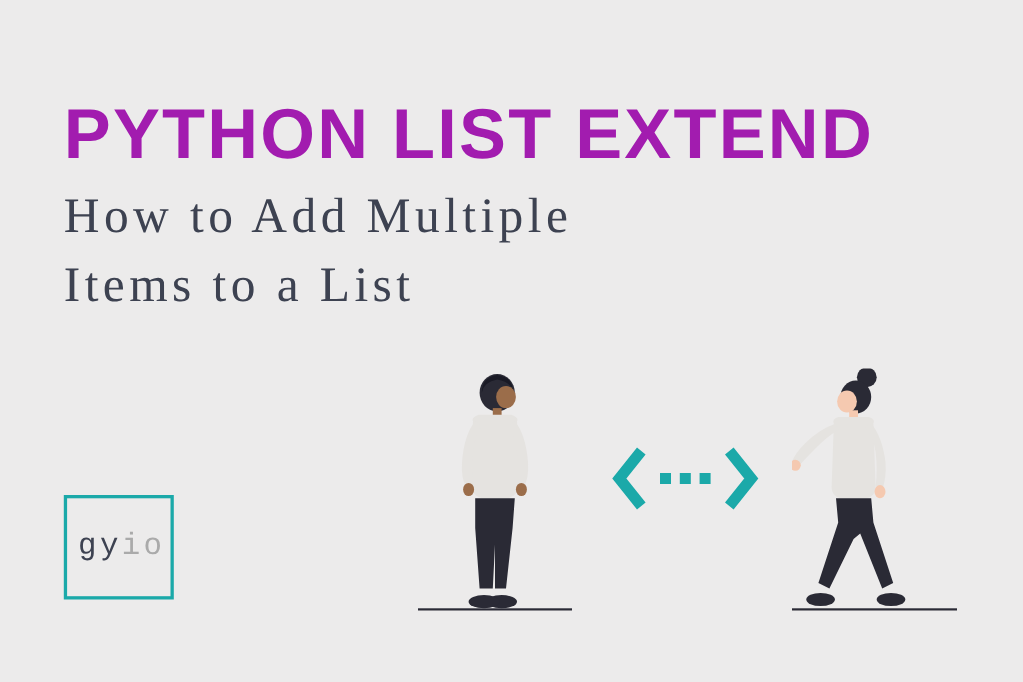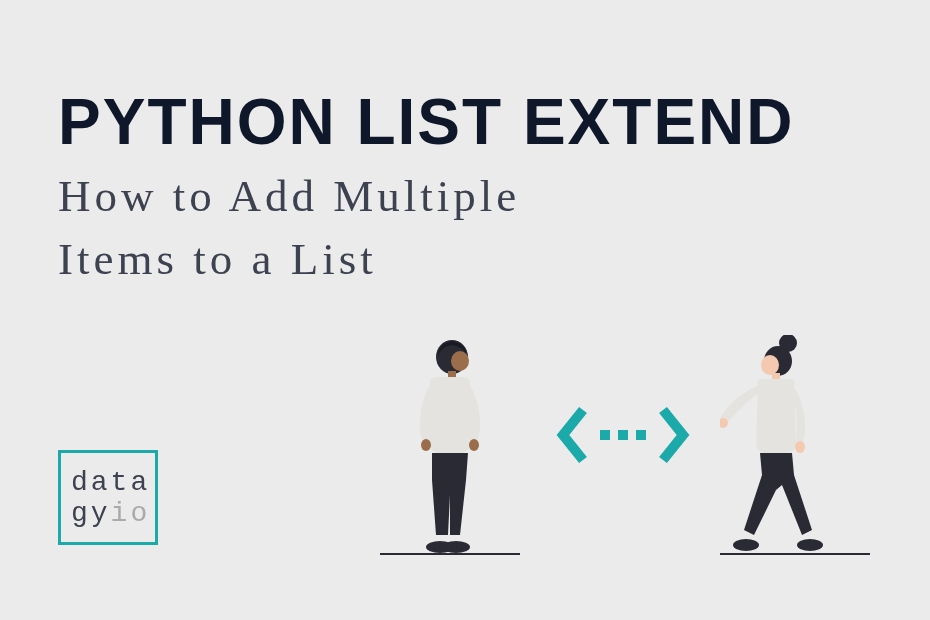--- a/index.html
+++ b/index.html
@@ -15,21 +15,21 @@
       position: relative;
       overflow: hidden;
     }
     .title {
       position: absolute;
       top: 85px;
       left: 58px;
       font-size: 64px;
       font-weight: 900;
       letter-spacing: 2px;
-      color: #0f172a;
+      color: #a21caf;
       text-transform: uppercase;
       font-family: 'Arial Black', 'Helvetica Neue', sans-serif;
     }
     .subtitle {
       position: absolute;
       top: 165px;
       left: 58px;
       font-size: 45px;
       font-weight: 400;
       letter-spacing: 4px;
@@ -114,21 +114,20 @@
       background: #1ba9a9;
     }
   </style>
 </head>
 <body>
 
 <div class="title">PYTHON LIST EXTEND</div>
 <div class="subtitle">How to Add Multiple<br>Items to a List</div>
 
 <div class="logo">
-  <div class="logo-line1">data</div>
   <div class="logo-line2">
     <span>gy</span><span class="io">io</span>
   </div>
 </div>
 
 <div class="illustration">
   <div class="ground ground-left"></div>
   <div class="ground ground-right"></div>
 
   <svg class="person person-left" width="100" height="220" viewBox="0 0 100 220">

